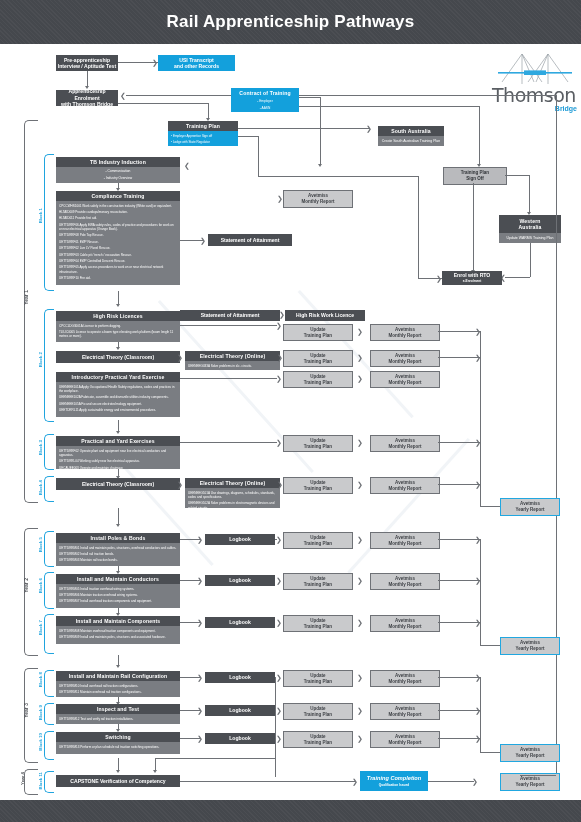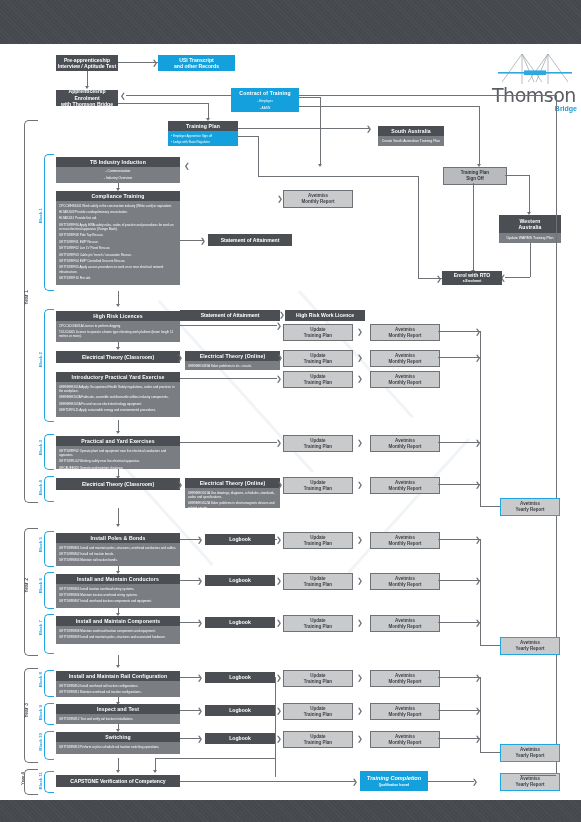--- a/index.html
+++ b/index.html
@@ -70,20 +70,21 @@
 <body>
 
 <div id="page">
 
   <div class="wm" style="left:300px;top:290px;width:170px;height:3px;transform:rotate(48deg);"></div>
   <div class="wm" style="left:160px;top:300px;width:230px;height:3px;transform:rotate(48deg);"></div>
   <div class="wm" style="left:470px;top:440px;width:180px;height:3px;transform:rotate(132deg);"></div>
   <div class="wm" style="left:120px;top:460px;width:140px;height:3px;transform:rotate(48deg);"></div>
 
   <div class="band" id="hdr"></div>
+  <div id="title">Rail Apprenticeship Pathways</div>
 
   <div class="band" id="ftr"></div>
 
   <div id="logo">
     <svg width="74" height="34" viewBox="0 0 74 34">
       <g stroke="#9aa0a6" stroke-width="0.7" fill="none">
         <path d="M24 2 L4 30 M24 2 L44 30 M50 2 L30 30 M50 2 L70 30"></path>
         <path d="M24 2 L24 32 M50 2 L50 32"></path>
         <path d="M24 2 L36 30 M50 2 L38 30"></path>
       </g>

